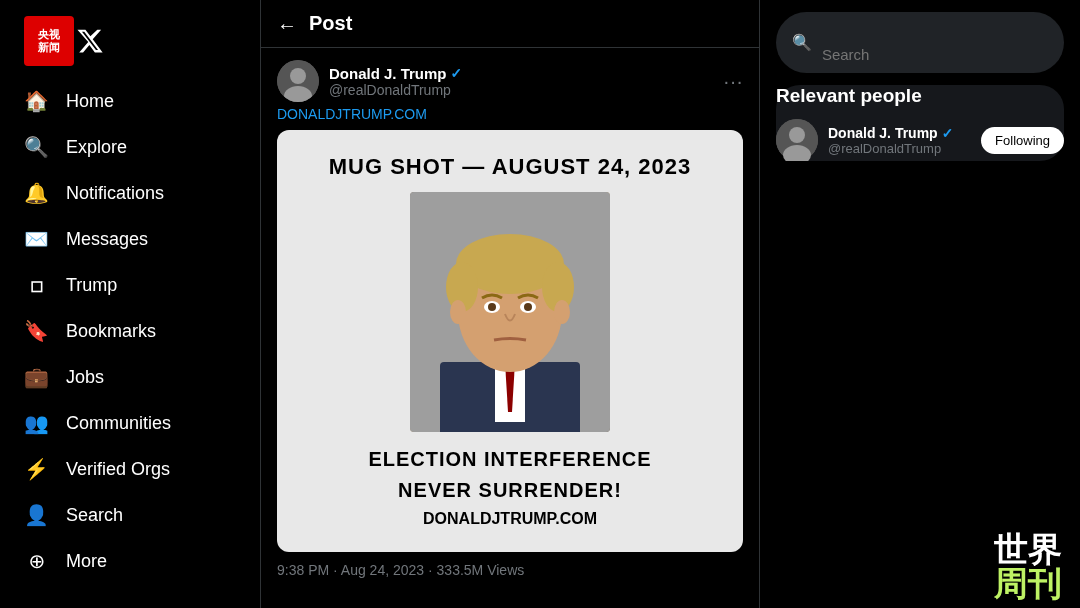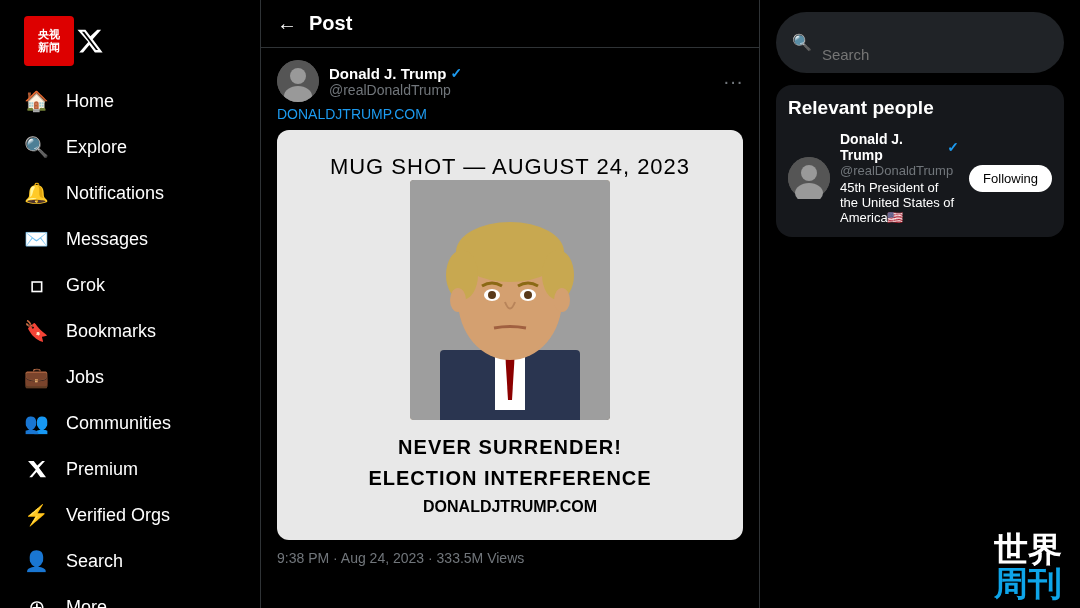--- a/index.html
+++ b/index.html
@@ -174,21 +174,22 @@
       background: #e8e8e8;
       border-radius: 12px;
       padding: 24px;
       text-align: center;
       color: #000;
       margin-bottom: 10px;
     }
 
     .mug-shot-title {
       font-size: 22px;
-      font-weight: normal;
+      font-weight: bold;
+      margin-bottom: 12px;
       letter-spacing: 1px;
     }
 
     .mug-shot-img {
       width: 200px;
       height: 240px;
       background: linear-gradient(135deg, #8a7a6a 0%, #c4a882 40%, #9e8a72 70%, #7a6855 100%);
       margin: 0 auto 16px;
       border-radius: 4px;
       display: flex;
@@ -245,22 +246,22 @@
       border: none;
       color: #71767b;
       font-size: 15px;
       outline: none;
       flex: 1;
       margin-top: 24px;
     }
 
     .relevant-people {
       background: #16181c;
-      border-radius: 16px;
-      padding: 12px;
+      border-radius: 24px;
+      padding: 0;
     }
 
     .relevant-title {
       font-size: 19px;
       font-weight: bold;
       margin-bottom: 12px;
       color: #fff;
     }
 
     .person-row {
@@ -332,41 +333,33 @@
   <div class="nav-item">
     <span class="nav-icon">🔔</span>
     <span class="nav-label">Notifications</span>
   </div>
   <div class="nav-item">
     <span class="nav-icon">✉️</span>
     <span class="nav-label">Messages</span>
   </div>
   <div class="nav-item">
     <span class="nav-icon" style="font-size:16px;font-weight:bold;">◻</span>
-    <span class="nav-label">Grok</span>
+    <span class="nav-label">Trump</span>
   </div>
   <div class="nav-item">
     <span class="nav-icon">🔖</span>
     <span class="nav-label">Bookmarks</span>
   </div>
   <div class="nav-item">
     <span class="nav-icon">💼</span>
     <span class="nav-label">Jobs</span>
   </div>
   <div class="nav-item">
     <span class="nav-icon">👥</span>
     <span class="nav-label">Communities</span>
-  </div>
-  <div class="nav-item">
-    <span class="nav-icon">
-      <svg width="20" height="20" viewBox="0 0 24 24" fill="white">
-          <path d="M18.244 2.25h3.308l-7.227 8.26 8.502 11.24H16.17l-4.714-6.231-5.401 6.231H2.744l7.737-8.835L1.254 2.25H8.08l4.259 5.63 5.905-5.63z"></path>
-        </svg>
-    </span>
-    <span class="nav-label">Premium</span>
   </div>
   <div class="nav-item">
     <span class="nav-icon">⚡</span>
     <span class="nav-label">Verified Orgs</span>
   </div>
   <div class="nav-item">
     <span class="nav-icon">👤</span>
     <span class="nav-label">Search</span>
   </div>
   <div class="nav-item">
@@ -438,22 +431,22 @@
 
           <path d="M95,122 Q100,135 105,122" stroke="#b8845a" stroke-width="2" fill="none"></path>
 
           <path d="M84,148 Q100,145 116,148" stroke="#a06040" stroke-width="3" fill="none"></path>
 
           <ellipse cx="48" cy="120" rx="8" ry="12" fill="#d4a070"></ellipse>
           <ellipse cx="152" cy="120" rx="8" ry="12" fill="#d4a070"></ellipse>
         </svg>
       </div>
 
+      <div class="mug-text">ELECTION INTERFERENCE</div>
       <div class="mug-text">NEVER SURRENDER!</div>
-      <div class="mug-text">ELECTION INTERFERENCE</div>
       <div class="mug-url">DONALDJTRUMP.COM</div>
     </div>
 
     <div class="tweet-meta">
       <span>9:38 PM · Aug 24, 2023</span>
       <span> · </span>
       <span>333.5M Views</span>
     </div>
   </div>
 </div>
@@ -473,25 +466,24 @@
           <circle cx="21" cy="16" r="8" fill="#999"></circle>
           <ellipse cx="21" cy="36" rx="14" ry="10" fill="#999"></ellipse>
         </svg>
       </div>
       <div class="person-info">
         <div class="person-name">
           <span>Donald J. Trump</span>
           <span class="verified-badge">✓</span>
         </div>
         <div class="person-handle">@realDonaldTrump</div>
-        <div class="person-bio">45th President of the United States of America🇺🇸</div>
       </div>
       <button class="follow-btn">Following</button>
     </div>
   </div>
 
   <div style="position:absolute; bottom:3px; right:10px;">
     <div style="background:rgba(0,0,0,0.5); padding:4px 8px; border-radius:4px;">
       <span style="font-size:34px; font-weight:900; color:#fff; font-family:serif; text-shadow:2px 2px 4px rgba(0,0,0,0.8); display:block; line-height:1;">世界</span>
-      <span style="font-size:34px; font-weight:900; color:#0ea5e9; font-family:serif; text-shadow:2px 2px 4px rgba(0,0,0,0.8); display:block; line-height:1;">周刊</span>
+      <span style="font-size:34px; font-weight:900; color:#bef264; font-family:serif; text-shadow:2px 2px 4px rgba(0,0,0,0.8); display:block; line-height:1;">周刊</span>
     </div>
   </div>
 </div>
 
 </body></html>

